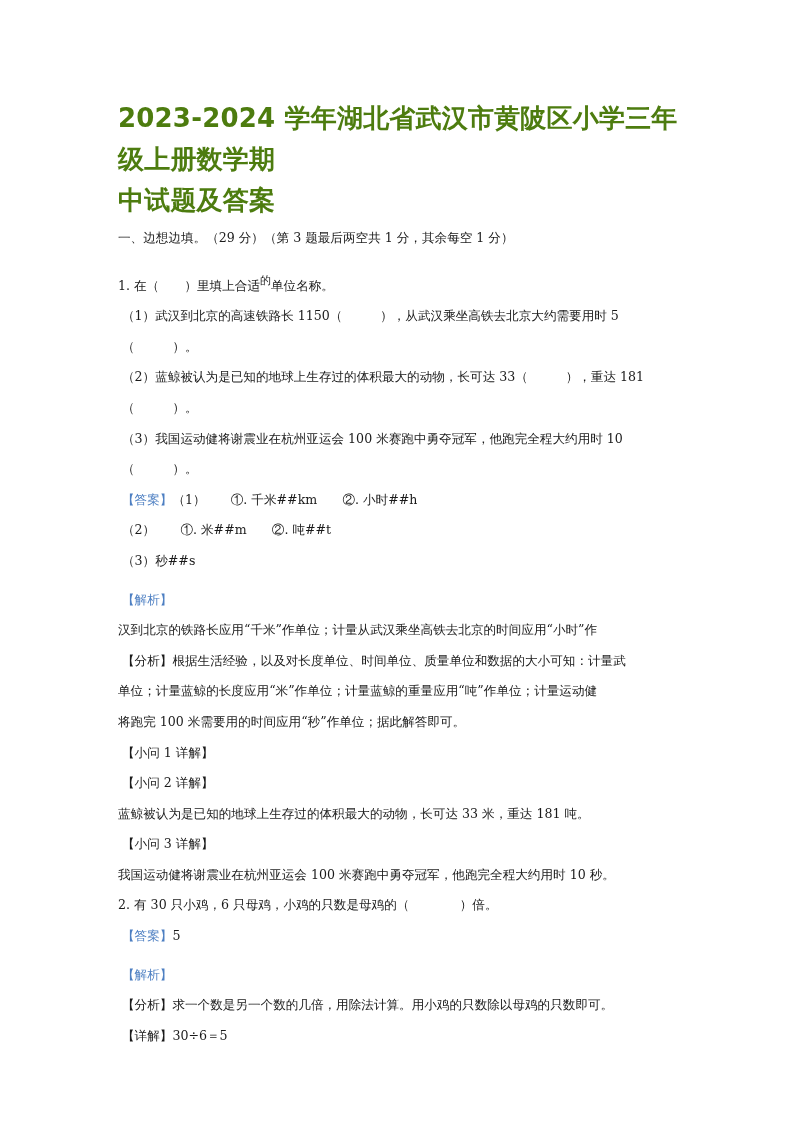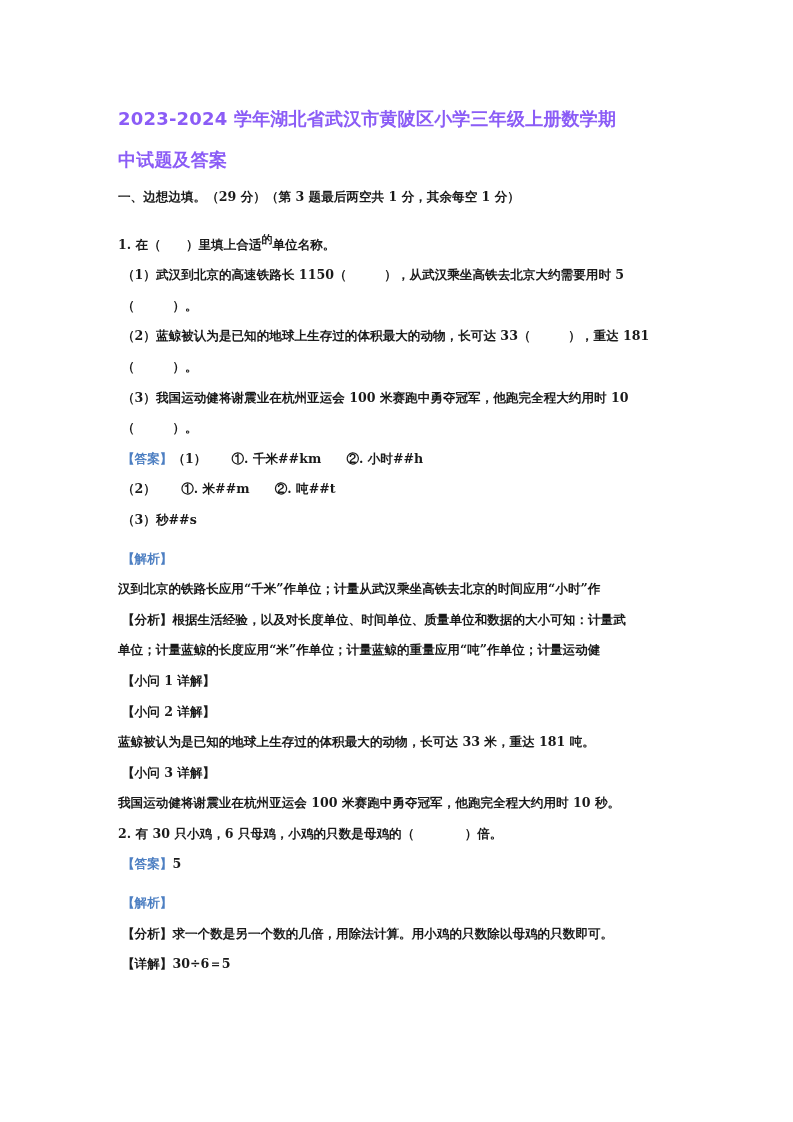--- a/index.html
+++ b/index.html
@@ -17,33 +17,32 @@
   }
   .page {
     position: absolute;
     left: 118px;
     top: 98px;
     width: 560px;
   }
   .title {
     font-family: "DejaVu Sans", "Liberation Sans", sans-serif;
     font-weight: bold;
-    font-size: 18px;
+    font-size: 26px;
     line-height: 41px;
     margin: 0;
     letter-spacing: 0.2px;
-    color: #8b5cf6;
+    color: #4d7c0f;
   }
   .line {
     font-size: 12.6px;
     line-height: 30.6px;
     height: 30.6px;
     white-space: nowrap;
     margin: 0;
-    font-weight: bold;
   }
   .indent { padding-left: 4px; }
   .blue {
     color: #4d7fc2;
     margin-top: 8px;
   }
   .sup {
     font-size: 11px;
     position: relative;
     top: -6px;
@@ -72,20 +71,21 @@
 
   <div class="line indent"><span class="blue">【答案】</span><span>（1）　　①. 千米##km　　②. 小时##h</span></div>
   <div class="line indent">（2）　　①. 米##m　　②. 吨##t</div>
   <div class="line indent">（3）秒##s</div>
 
   <div class="line indent blue">【解析】</div>
 
   <div class="line">汉到北京的铁路长应用“千米”作单位；计量从武汉乘坐高铁去北京的时间应用“小时”作</div>
   <div class="line indent">【分析】根据生活经验，以及对长度单位、时间单位、质量单位和数据的大小可知：计量武</div>
   <div class="line">单位；计量蓝鲸的长度应用“米”作单位；计量蓝鲸的重量应用“吨”作单位；计量运动健</div>
+  <div class="line">将跑完 100 米需要用的时间应用“秒”作单位；据此解答即可。</div>
 
   <div class="line indent">【小问 1 详解】</div>
   <div class="line indent">【小问 2 详解】</div>
   <div class="line">蓝鲸被认为是已知的地球上生存过的体积最大的动物，长可达 33 米，重达 181 吨。</div>
   <div class="line indent">【小问 3 详解】</div>
   <div class="line">我国运动健将谢震业在杭州亚运会 100 米赛跑中勇夺冠军，他跑完全程大约用时 10 秒。</div>
 
   <div class="line">2. 有 30 只小鸡，6 只母鸡，小鸡的只数是母鸡的（　　　　）倍。</div>
   <div class="line indent"><span class="blue">【答案】</span><span>5</span></div>
   <div class="line indent blue">【解析】</div>

